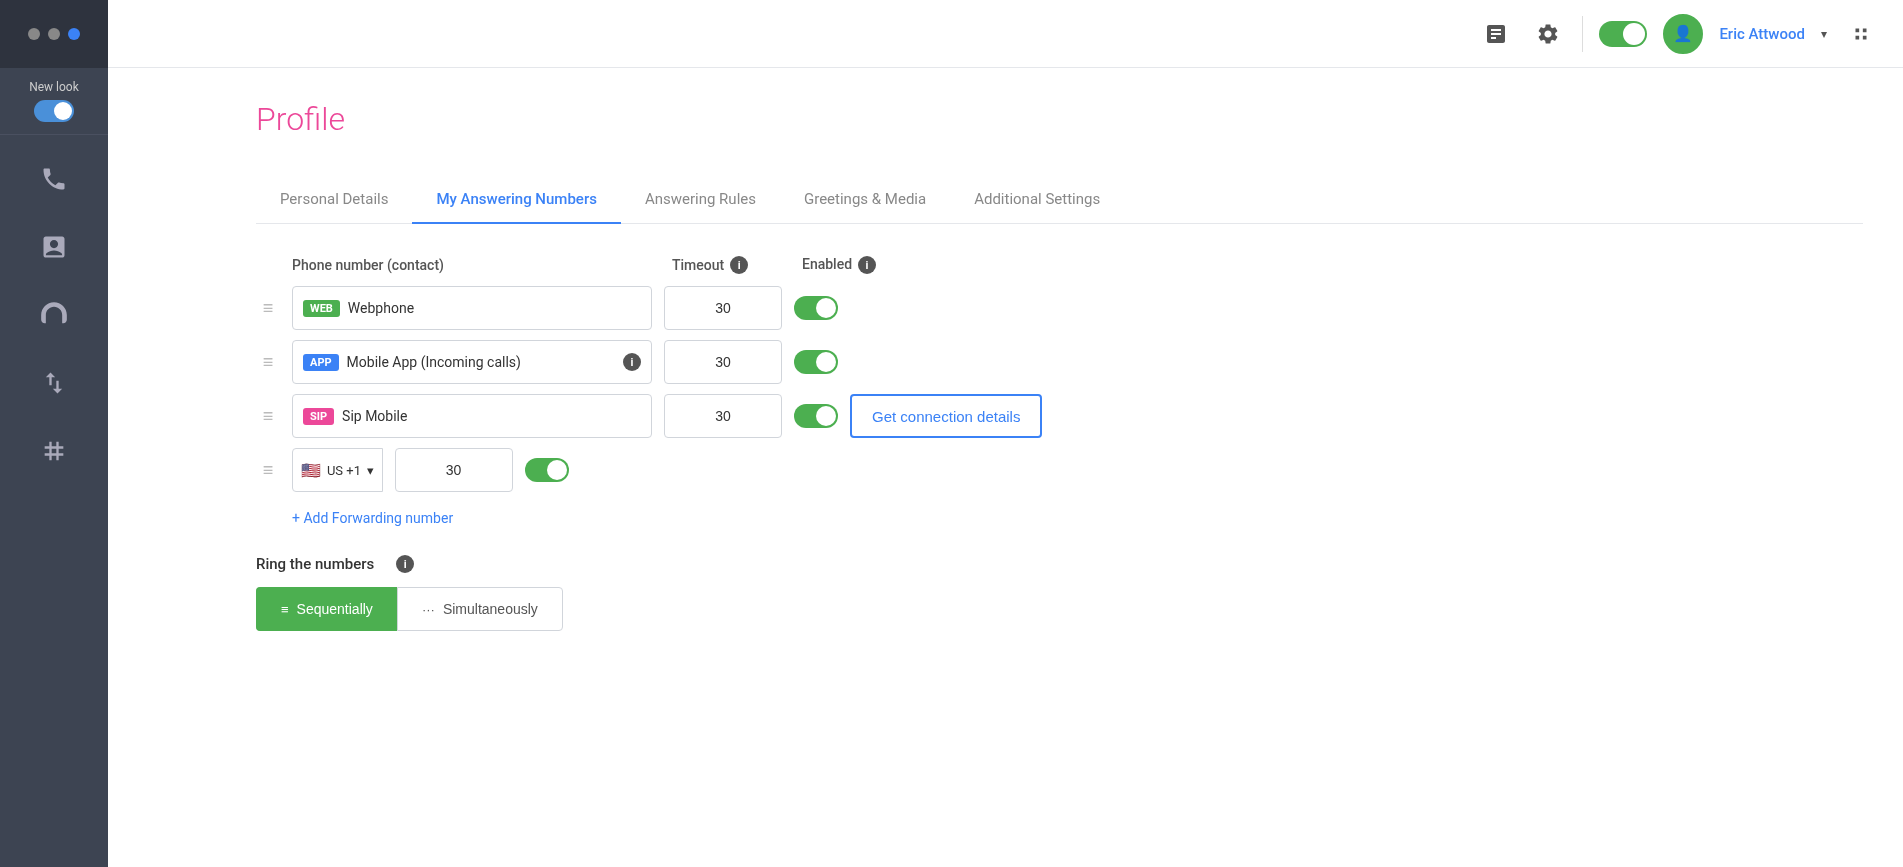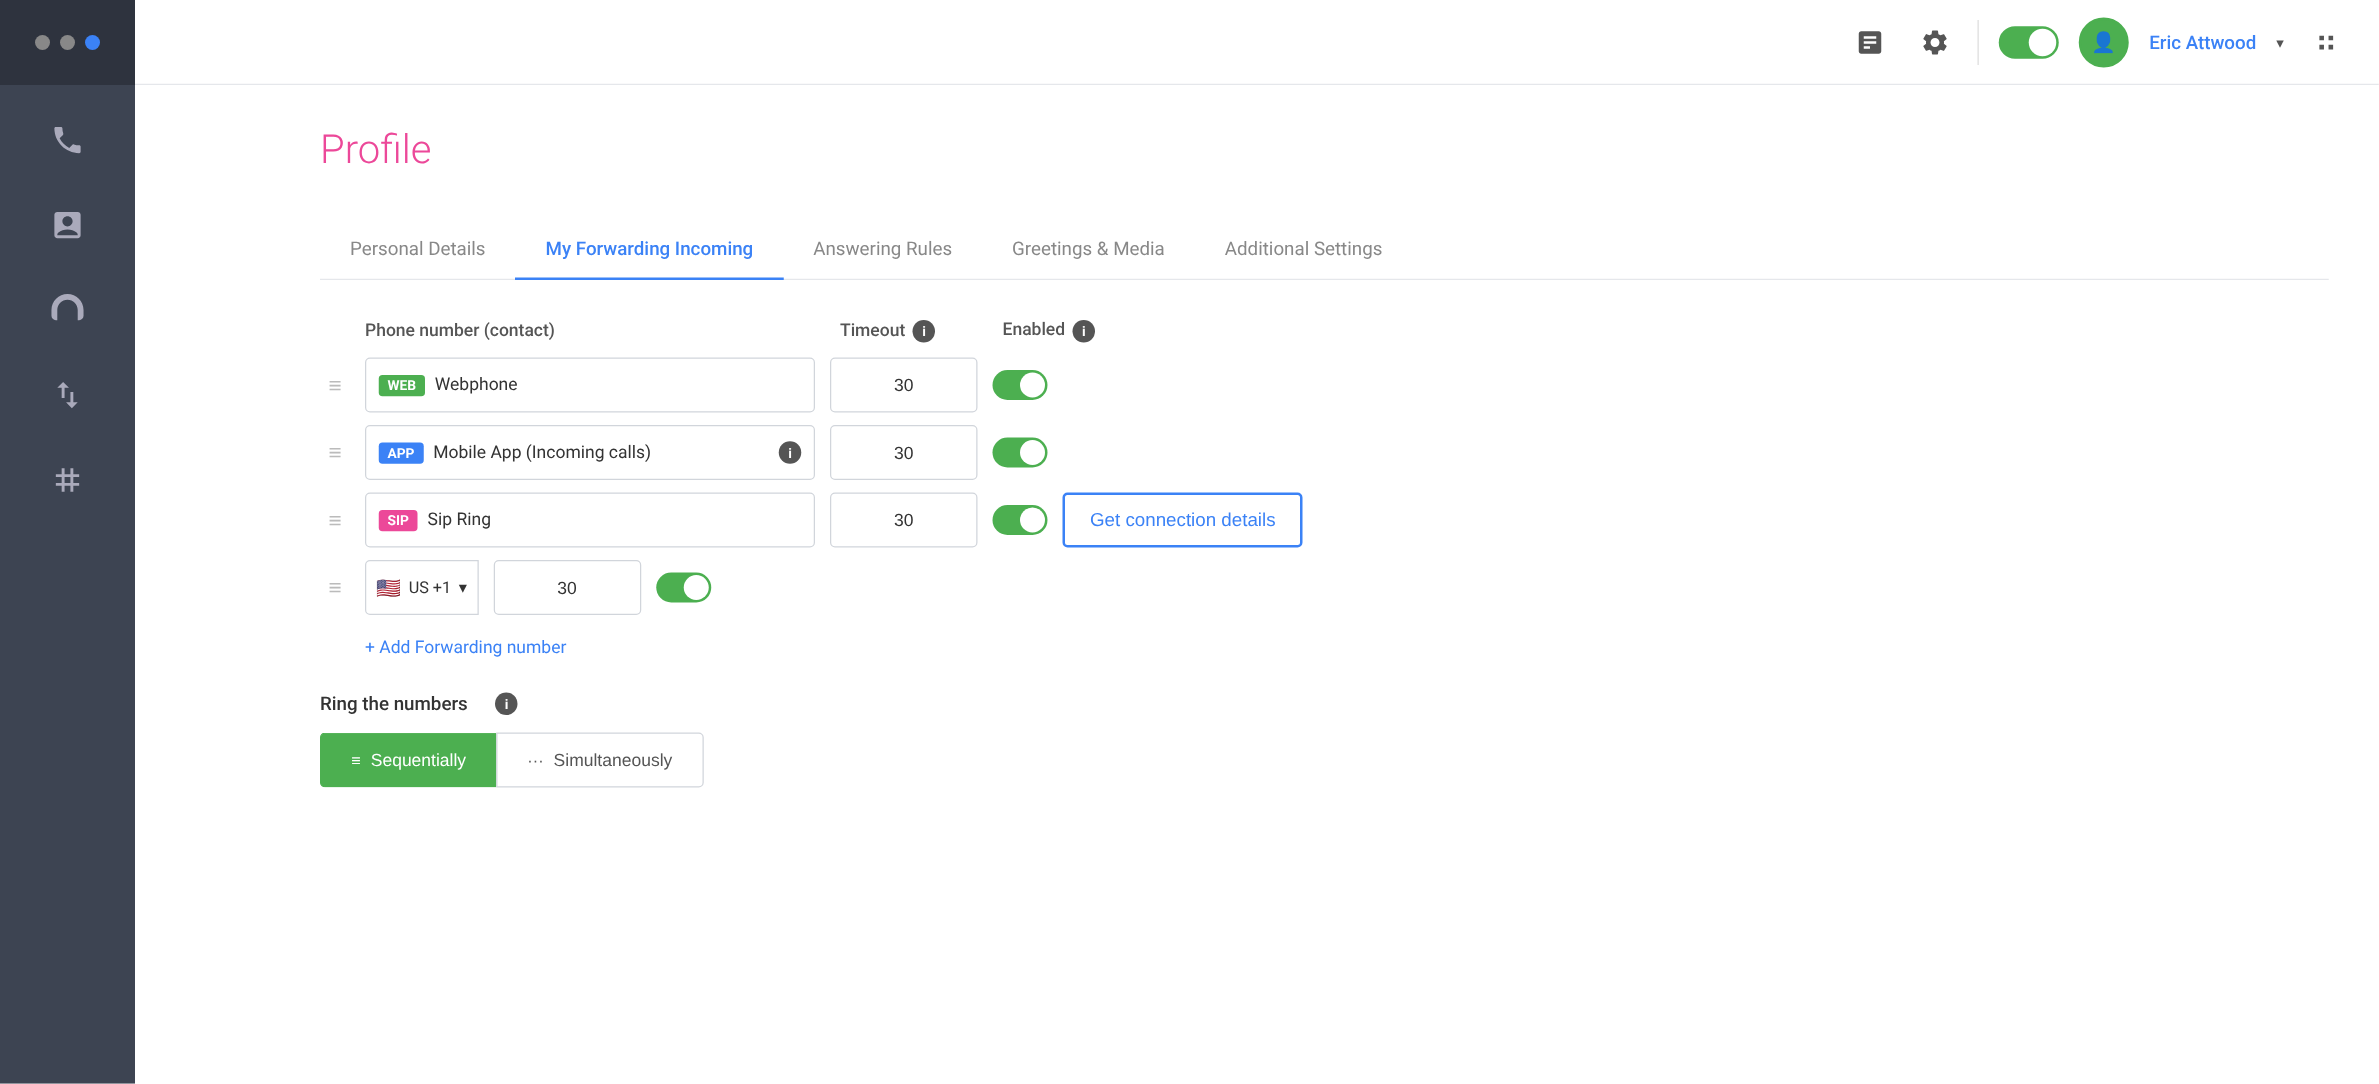--- a/index.html
+++ b/index.html
@@ -151,20 +151,24 @@
   </style>
 </head>
 <body>
 
 <div class="sidebar">
   <div class="sidebar-logo">
     <span class="dot"></span>
     <span class="dot"></span>
     <span class="dot active"></span>
   </div>
+  <div class="sidebar-new-look">
+    <span class="new-look-label">New look</span>
+    <div class="toggle-sm"></div>
+  </div>
   <div class="sidebar-nav">
     <div class="sidebar-item">
       <svg viewBox="0 0 24 24">
           <path d="M6.6 10.8c1.4 2.8 3.8 5.1 6.6 6.6l2.2-2.2c.3-.3.7-.4 1-.2 1.1.4 2.3.6 3.6.6.6 0 1 .4 1 1V20c0 .6-.4 1-1 1-9.4 0-17-7.6-17-17 0-.6.4-1 1-1h3.5c.6 0 1 .4 1 1 0 1.3.2 2.5.6 3.6.1.3 0 .7-.2 1L6.6 10.8z"></path>
         </svg>
     </div>
     <div class="sidebar-item">
       <svg viewBox="0 0 24 24">
           <path d="M19 3H5c-1.1 0-2 .9-2 2v14c0 1.1.9 2 2 2h14c1.1 0 2-.9 2-2V5c0-1.1-.9-2-2-2zm-7 3c1.93 0 3.5 1.57 3.5 3.5S13.93 13 12 13s-3.5-1.57-3.5-3.5S10.07 6 12 6zm7 13H5v-.23c0-.62.28-1.2.76-1.58C7.47 15.82 9.64 15 12 15s4.53.82 6.24 2.19c.48.38.76.97.76 1.58V19z"></path>
         </svg>
@@ -209,21 +213,21 @@
       </svg>
   </div>
 </div>
 
 <div class="main">
   <h1 class="page-title">Profile</h1>
 
   
   <div class="tabs">
     <div class="tab">Personal Details</div>
-    <div class="tab active">My Forwarding Incoming</div>
+    <div class="tab active">My Answering Numbers</div>
     <div class="tab">Answering Rules</div>
     <div class="tab">Greetings &amp; Media</div>
     <div class="tab">Additional Settings</div>
   </div>
 
   
   <div class="col-headers">
     <div class="col-phone">Phone number (contact)</div>
     <div class="col-timeout">
       <span>Timeout</span>
@@ -256,21 +260,21 @@
     </div>
     <input class="timeout-input" value="30" type="text" style="">
     <div class="toggle-row"></div>
   </div>
 
   
   <div class="forwarding-row">
     <div class="drag-handle">≡</div>
     <div class="phone-input-wrap">
       <span class="badge badge-sip">SIP</span>
-      <span class="phone-label">Sip Ring</span>
+      <span class="phone-label">Sip Mobile</span>
     </div>
     <input class="timeout-input" value="30" type="text" style="">
     <div class="toggle-row"></div>
     <button class="get-connection-btn">Get connection details</button>
   </div>
 
   
   <div class="forwarding-row">
     <div class="drag-handle">≡</div>
     <div style="display:flex; align-items:center;">

